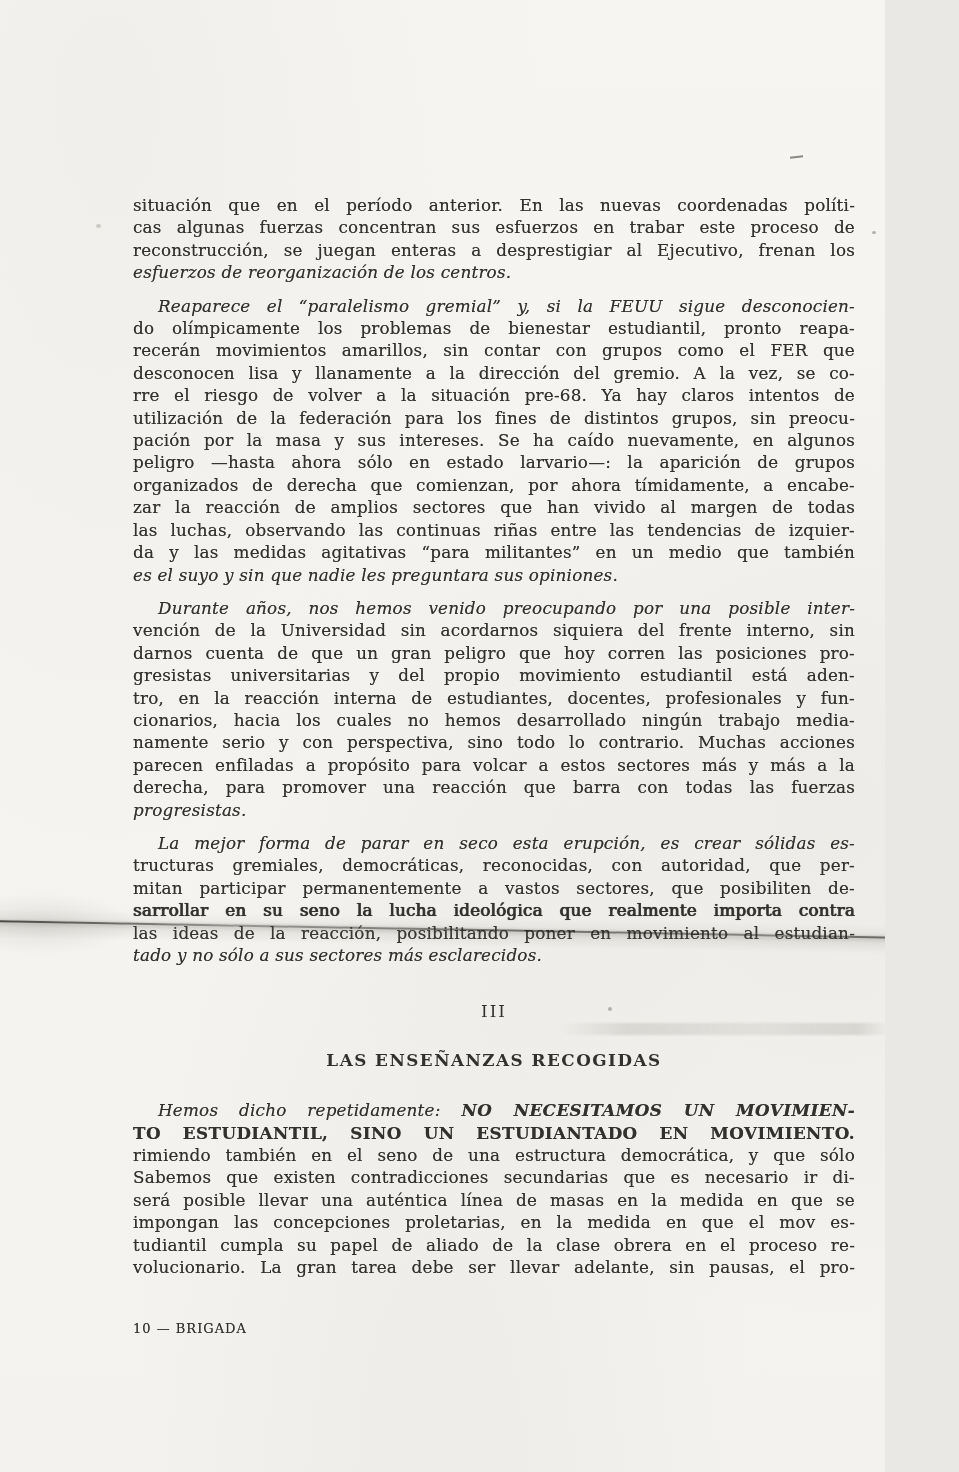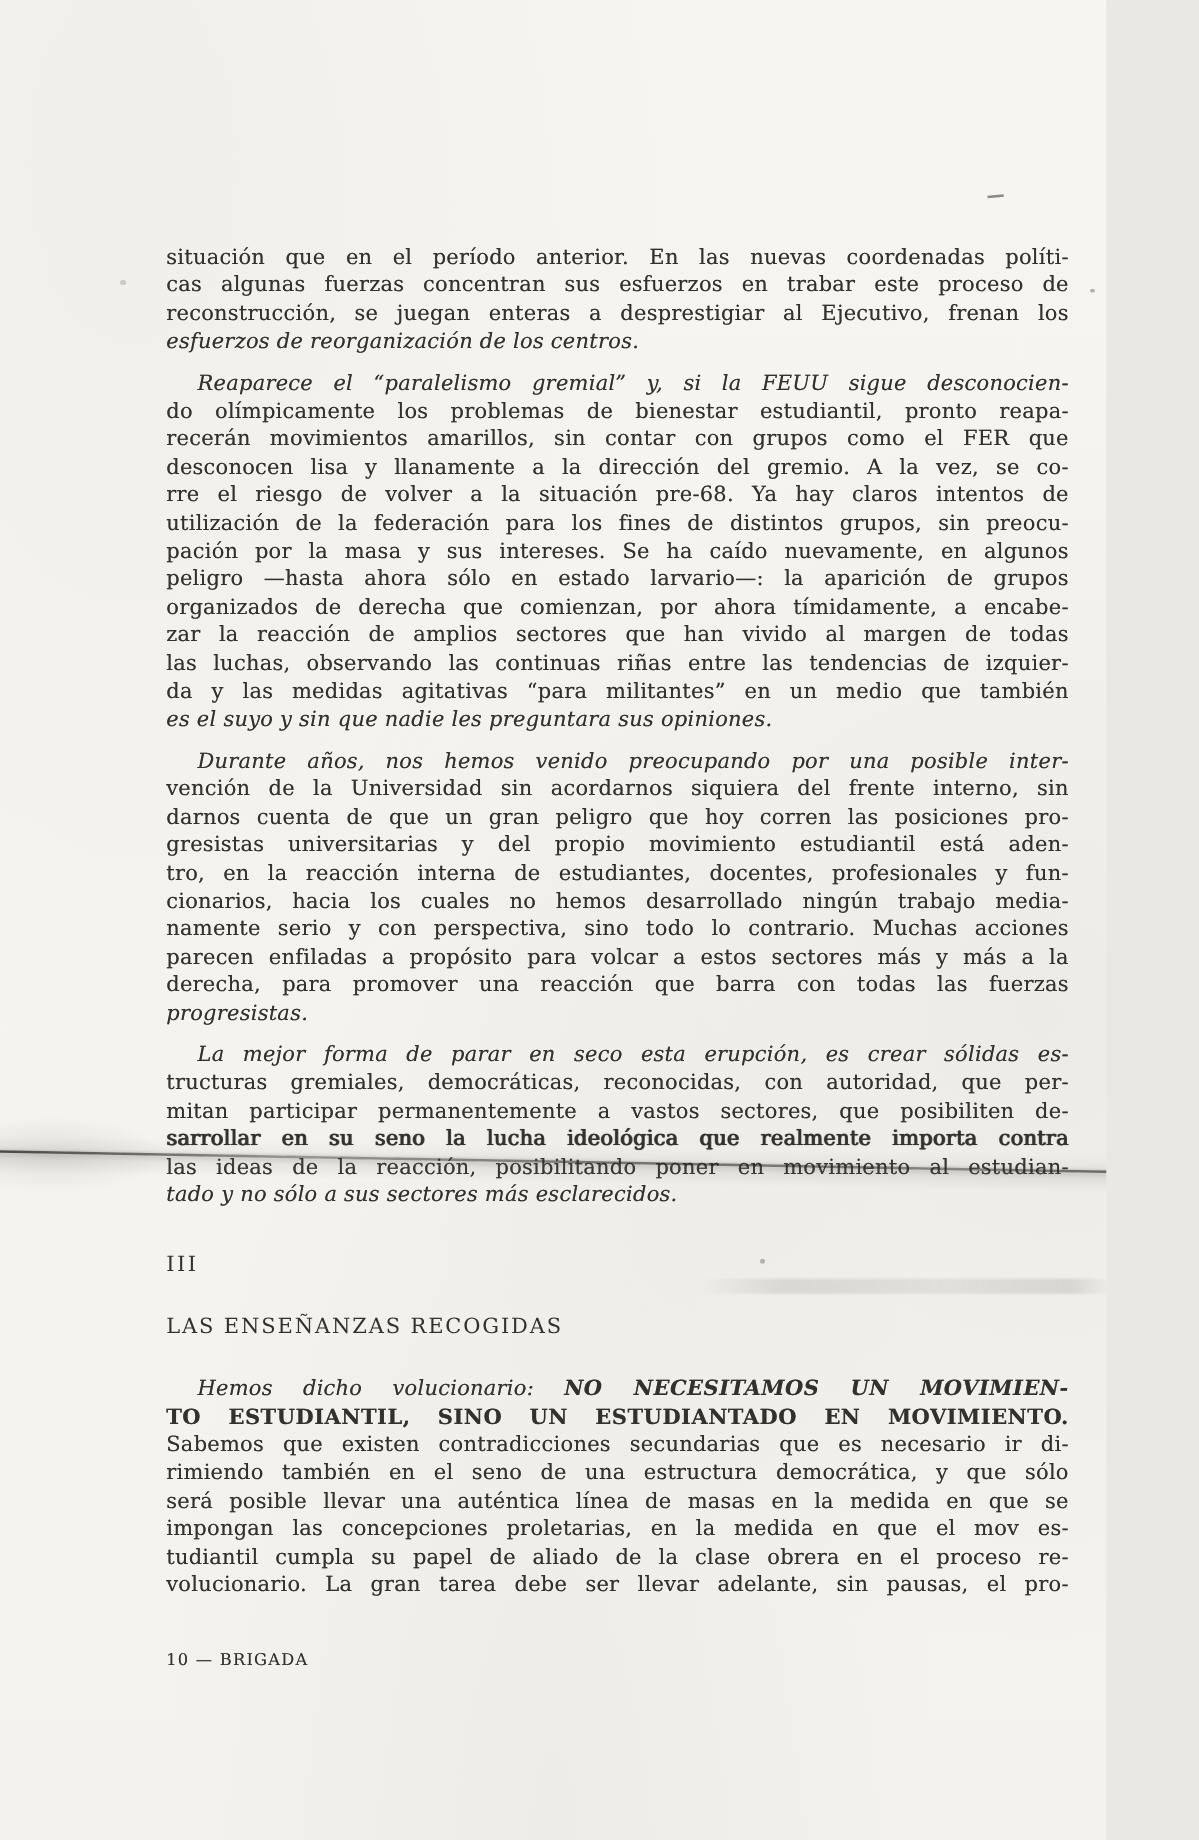--- a/index.html
+++ b/index.html
@@ -19,22 +19,22 @@
     line-height:22.4px;
     letter-spacing:0.2px;
   }
   .text-column{
     position:absolute;
     left:133px;top:194px;
     width:722px;
   }
   .para{margin:0;}
   .para + .para{margin-top:11px;}
-  .h1{margin:34px 0 0 0;text-align:left;letter-spacing:2px;}
-  .h2{margin:26px 0 0 0;text-align:left;font-weight:normal;letter-spacing:1.5px;}
+  .h1{margin:34px 0 0 0;text-align:center;letter-spacing:2px;}
+  .h2{margin:26px 0 0 0;text-align:center;font-weight:bold;letter-spacing:1.5px;}
   .h2 + .para{margin-top:28px;}
   .line{
     text-align:justify;
     -moz-text-align-last:justify;
     text-align-last:justify;
     white-space:normal;
     text-shadow:0 0 0.5px rgba(62,60,55,0.65);
   }
   .line.lastline{
     -moz-text-align-last:left;
@@ -133,24 +133,24 @@
         <div class="line">La mejor forma de parar en seco esta erupción, es crear sólidas es-</div>
         <div class="line">tructuras gremiales, democráticas, reconocidas, con autoridad, que per-</div>
         <div class="line">mitan participar permanentemente a vastos sectores, que posibiliten de-</div>
         <div class="line smudge">sarrollar en su seno la lucha ideológica que realmente importa contra</div>
         <div class="line">las ideas de la reacción, posibilitando poner en movimiento al estudian-</div>
         <div class="line lastline">tado y no sólo a sus sectores más esclarecidos.</div>
       </div>
       <div class="h1">III</div>
       <div class="h2">LAS ENSEÑANZAS RECOGIDAS</div>
       <div class="para indent">
-        <div class="line"><span>Hemos dicho volucionario: </span><span class="bold">NO NECESITAMOS UN MOVIMIEN-</span></div>
+        <div class="line"><span>Hemos dicho repetidamente: </span><span class="bold">NO NECESITAMOS UN MOVIMIEN-</span></div>
         <div class="line"><span class="bold">TO ESTUDIANTIL, SINO UN ESTUDIANTADO EN MOVIMIENTO.</span></div>
+        <div class="line">rimiendo también en el seno de una estructura democrática, y que sólo</div>
         <div class="line">Sabemos que existen contradicciones secundarias que es necesario ir di-</div>
-        <div class="line">rimiendo también en el seno de una estructura democrática, y que sólo</div>
         <div class="line">será posible llevar una auténtica línea de masas en la medida en que se</div>
         <div class="line">impongan las concepciones proletarias, en la medida en que el mov es-</div>
         <div class="line">tudiantil cumpla su papel de aliado de la clase obrera en el proceso re-</div>
         <div class="line">volucionario. La gran tarea debe ser llevar adelante, sin pausas, el pro-</div>
       </div>
     </div>
   <div class="footer">10 — BRIGADA</div>
 
   <div class="crease-band"></div>
   <div class="crease"></div>

